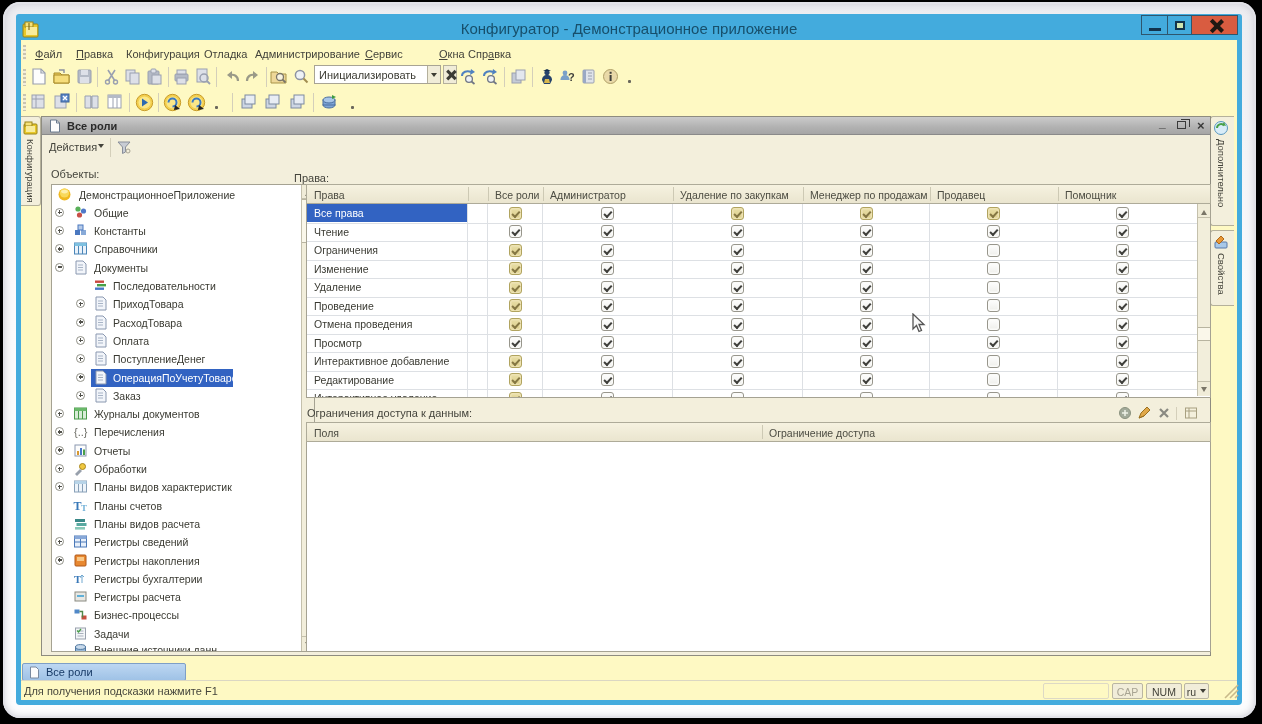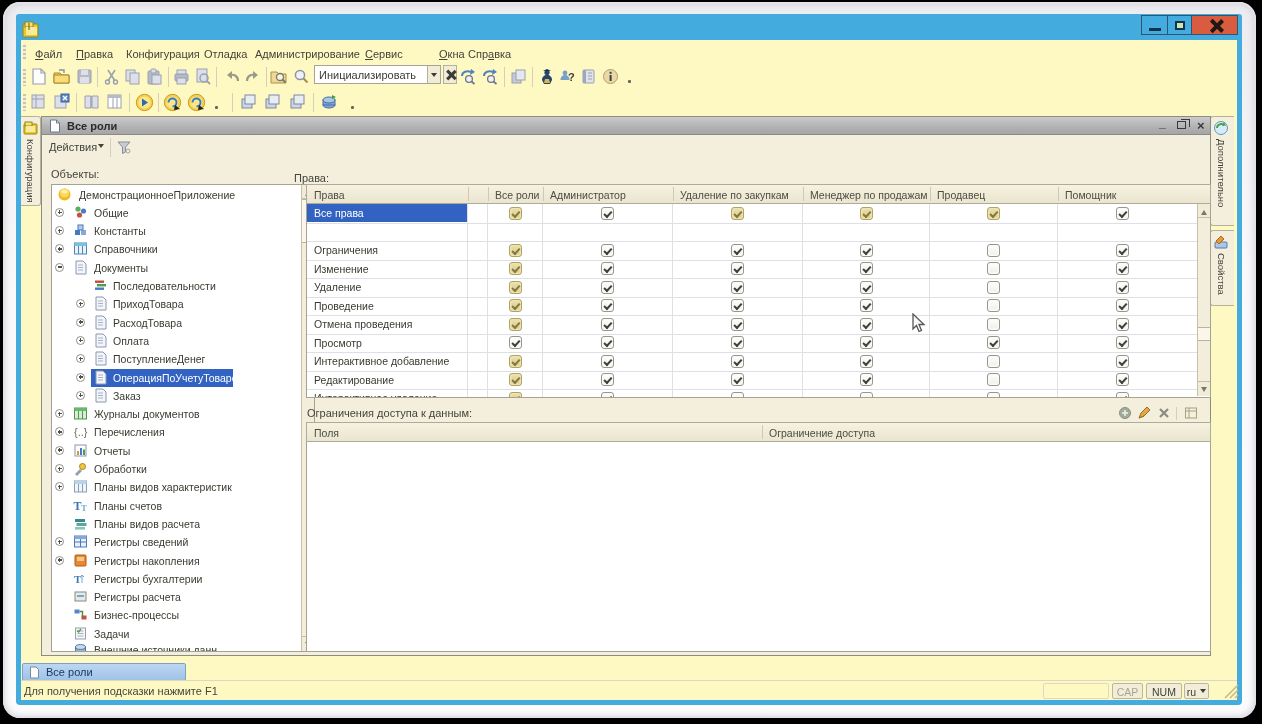--- a/index.html
+++ b/index.html
@@ -96,20 +96,21 @@
     <div id="win">
 <div id="title">
 <div id="appico">
           <svg width="17" height="17" viewBox="0 0 17 17">
             <rect x="1" y="3" width="15" height="13" rx="1" fill="#e8c82a" stroke="#9a8418"></rect>
             <rect x="3" y="1" width="8" height="5" fill="#f6e27a" stroke="#9a8418"></rect>
             <rect x="4" y="6" width="11" height="8" fill="#f8ec9c"></rect>
             <path d="M7 2v7" stroke="#6a5a10"></path>
           </svg>
         </div>
+<div class="txt">Конфигуратор - Демонстрационное приложение</div>
 <div class="wbtn" id="btnmin">
           <i></i>
         </div>
         <div class="wbtn" id="btnmax">
           <i></i>
         </div>
         <div class="wbtn" id="btncls">
           <i></i>
         </div>
 </div>
@@ -717,20 +718,29 @@
 <div class="vline" style="left:622px;top:0;height:194px"></div>
 <div class="vline" style="left:750px;top:0;height:194px"></div>
 <div class="rrow" style="left:0;top:0.0px;width:881px;height:18.5px">
 <div class="abs" style="left:0;top:0;width:160px;height:18px;background:#3263c2"></div>
 <span class="tx" style="color:#fff">Все права</span>
 <div class="cb y" style="left:202px;top:2.5px"></div>
 <div class="cb" style="left:294px;top:2.5px"></div>
 <div class="cb y" style="left:424px;top:2.5px"></div>
 <div class="cb y" style="left:553px;top:2.5px"></div>
 <div class="cb y" style="left:680px;top:2.5px"></div>
+<div class="cb" style="left:809px;top:2.5px"></div>
+</div>
+<div class="rrow" style="left:0;top:18.5px;width:881px;height:18.5px">
+<span class="tx">Чтение</span>
+<div class="cb" style="left:202px;top:2.5px"></div>
+<div class="cb" style="left:294px;top:2.5px"></div>
+<div class="cb" style="left:424px;top:2.5px"></div>
+<div class="cb" style="left:553px;top:2.5px"></div>
+<div class="cb" style="left:680px;top:2.5px"></div>
 <div class="cb" style="left:809px;top:2.5px"></div>
 </div>
 <div class="rsep" style="top:18.5px"></div>
 <div class="rrow" style="left:0;top:37.0px;width:881px;height:18.5px">
 <span class="tx">Ограничения</span>
 <div class="cb y" style="left:202px;top:2.5px"></div>
 <div class="cb" style="left:294px;top:2.5px"></div>
 <div class="cb" style="left:424px;top:2.5px"></div>
 <div class="cb" style="left:553px;top:2.5px"></div>
 <div class="cb e" style="left:680px;top:2.5px"></div>

